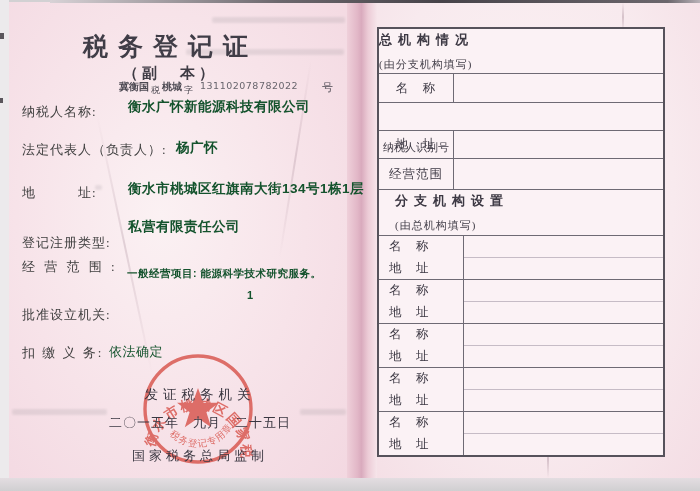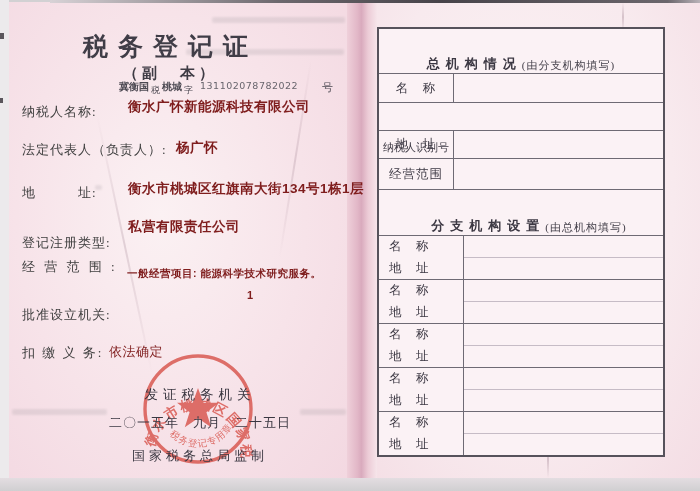--- a/index.html
+++ b/index.html
@@ -29,29 +29,29 @@
   .subtitle{position:absolute;left:63px;top:64px;width:215px;text-align:center;
             font-size:15px;font-weight:bold;letter-spacing:4px;color:#3e3b44;}
   .serial{position:absolute;left:119px;top:80px;width:214px;font-size:10px;color:#4c4952;
           display:flex;align-items:flex-start;white-space:nowrap;}
   .serial .bold{font-weight:bold;}
   .serial .low{position:relative;top:4px;font-size:9px;margin:0 2px;}
   .serial .num{font-family:"DejaVu Sans","Liberation Sans",sans-serif;font-size:9.5px;color:#68656d;margin-left:5px;letter-spacing:.5px;}
   .serial .suffix{margin-left:auto;font-size:11px;color:#4c4952;}
   .lbl{position:absolute;font-size:13px;color:#404040;letter-spacing:1px;white-space:nowrap;}
   .val{position:absolute;font-family:"Liberation Sans","DejaVu Sans",sans-serif;
-       font-weight:bold;font-size:13.5px;color:#7f1d1d;white-space:nowrap;letter-spacing:.5px;}
+       font-weight:bold;font-size:13.5px;color:#14532d;white-space:nowrap;letter-spacing:.5px;}
   .val-small{font-size:10.5px;margin-top:12px;}
   .center-line{position:absolute;text-align:center;color:#3a3741;white-space:nowrap;}
   
   .stamp{position:absolute;left:123px;top:338px;width:150px;height:150px;opacity:.82;}
   
   .rtable{position:absolute;left:377px;top:27px;width:284px;height:426px;
           border:2px solid #56525b;background:#fbf2f5;display:flex;flex-direction:column;}
-  .thead{border-bottom:1px solid #6e6a74;display:flex;flex-direction:row;justify-content:center;align-items:flex-end;}
+  .thead{border-bottom:1px solid #6e6a74;display:flex;flex-direction:column;justify-content:center;align-items:flex-start;}
   .thead .t1{font-size:13px;color:#3c3843;letter-spacing:6px;font-weight:bold;}
   .thead .t2{font-size:11px;color:#45414b;letter-spacing:1px;margin-top:8px;}
   .trow{display:flex;border-bottom:1px solid #6e6a74;}
   .trow:last-child{border-bottom:none;}
   .tlabel{width:74px;border-right:1px solid #6e6a74;display:flex;align-items:center;justify-content:center;
           font-size:12.5px;color:#3d3944;letter-spacing:1px;}
   .tlabel.small{font-size:11px;letter-spacing:0;margin-top:44px;}
   .tvalue{flex:1;}
   .pair .tlabel{flex-direction:column;justify-content:space-around;align-items:flex-start;padding-left:10px;}
   .pair .tvalue{display:flex;flex-direction:column;}

